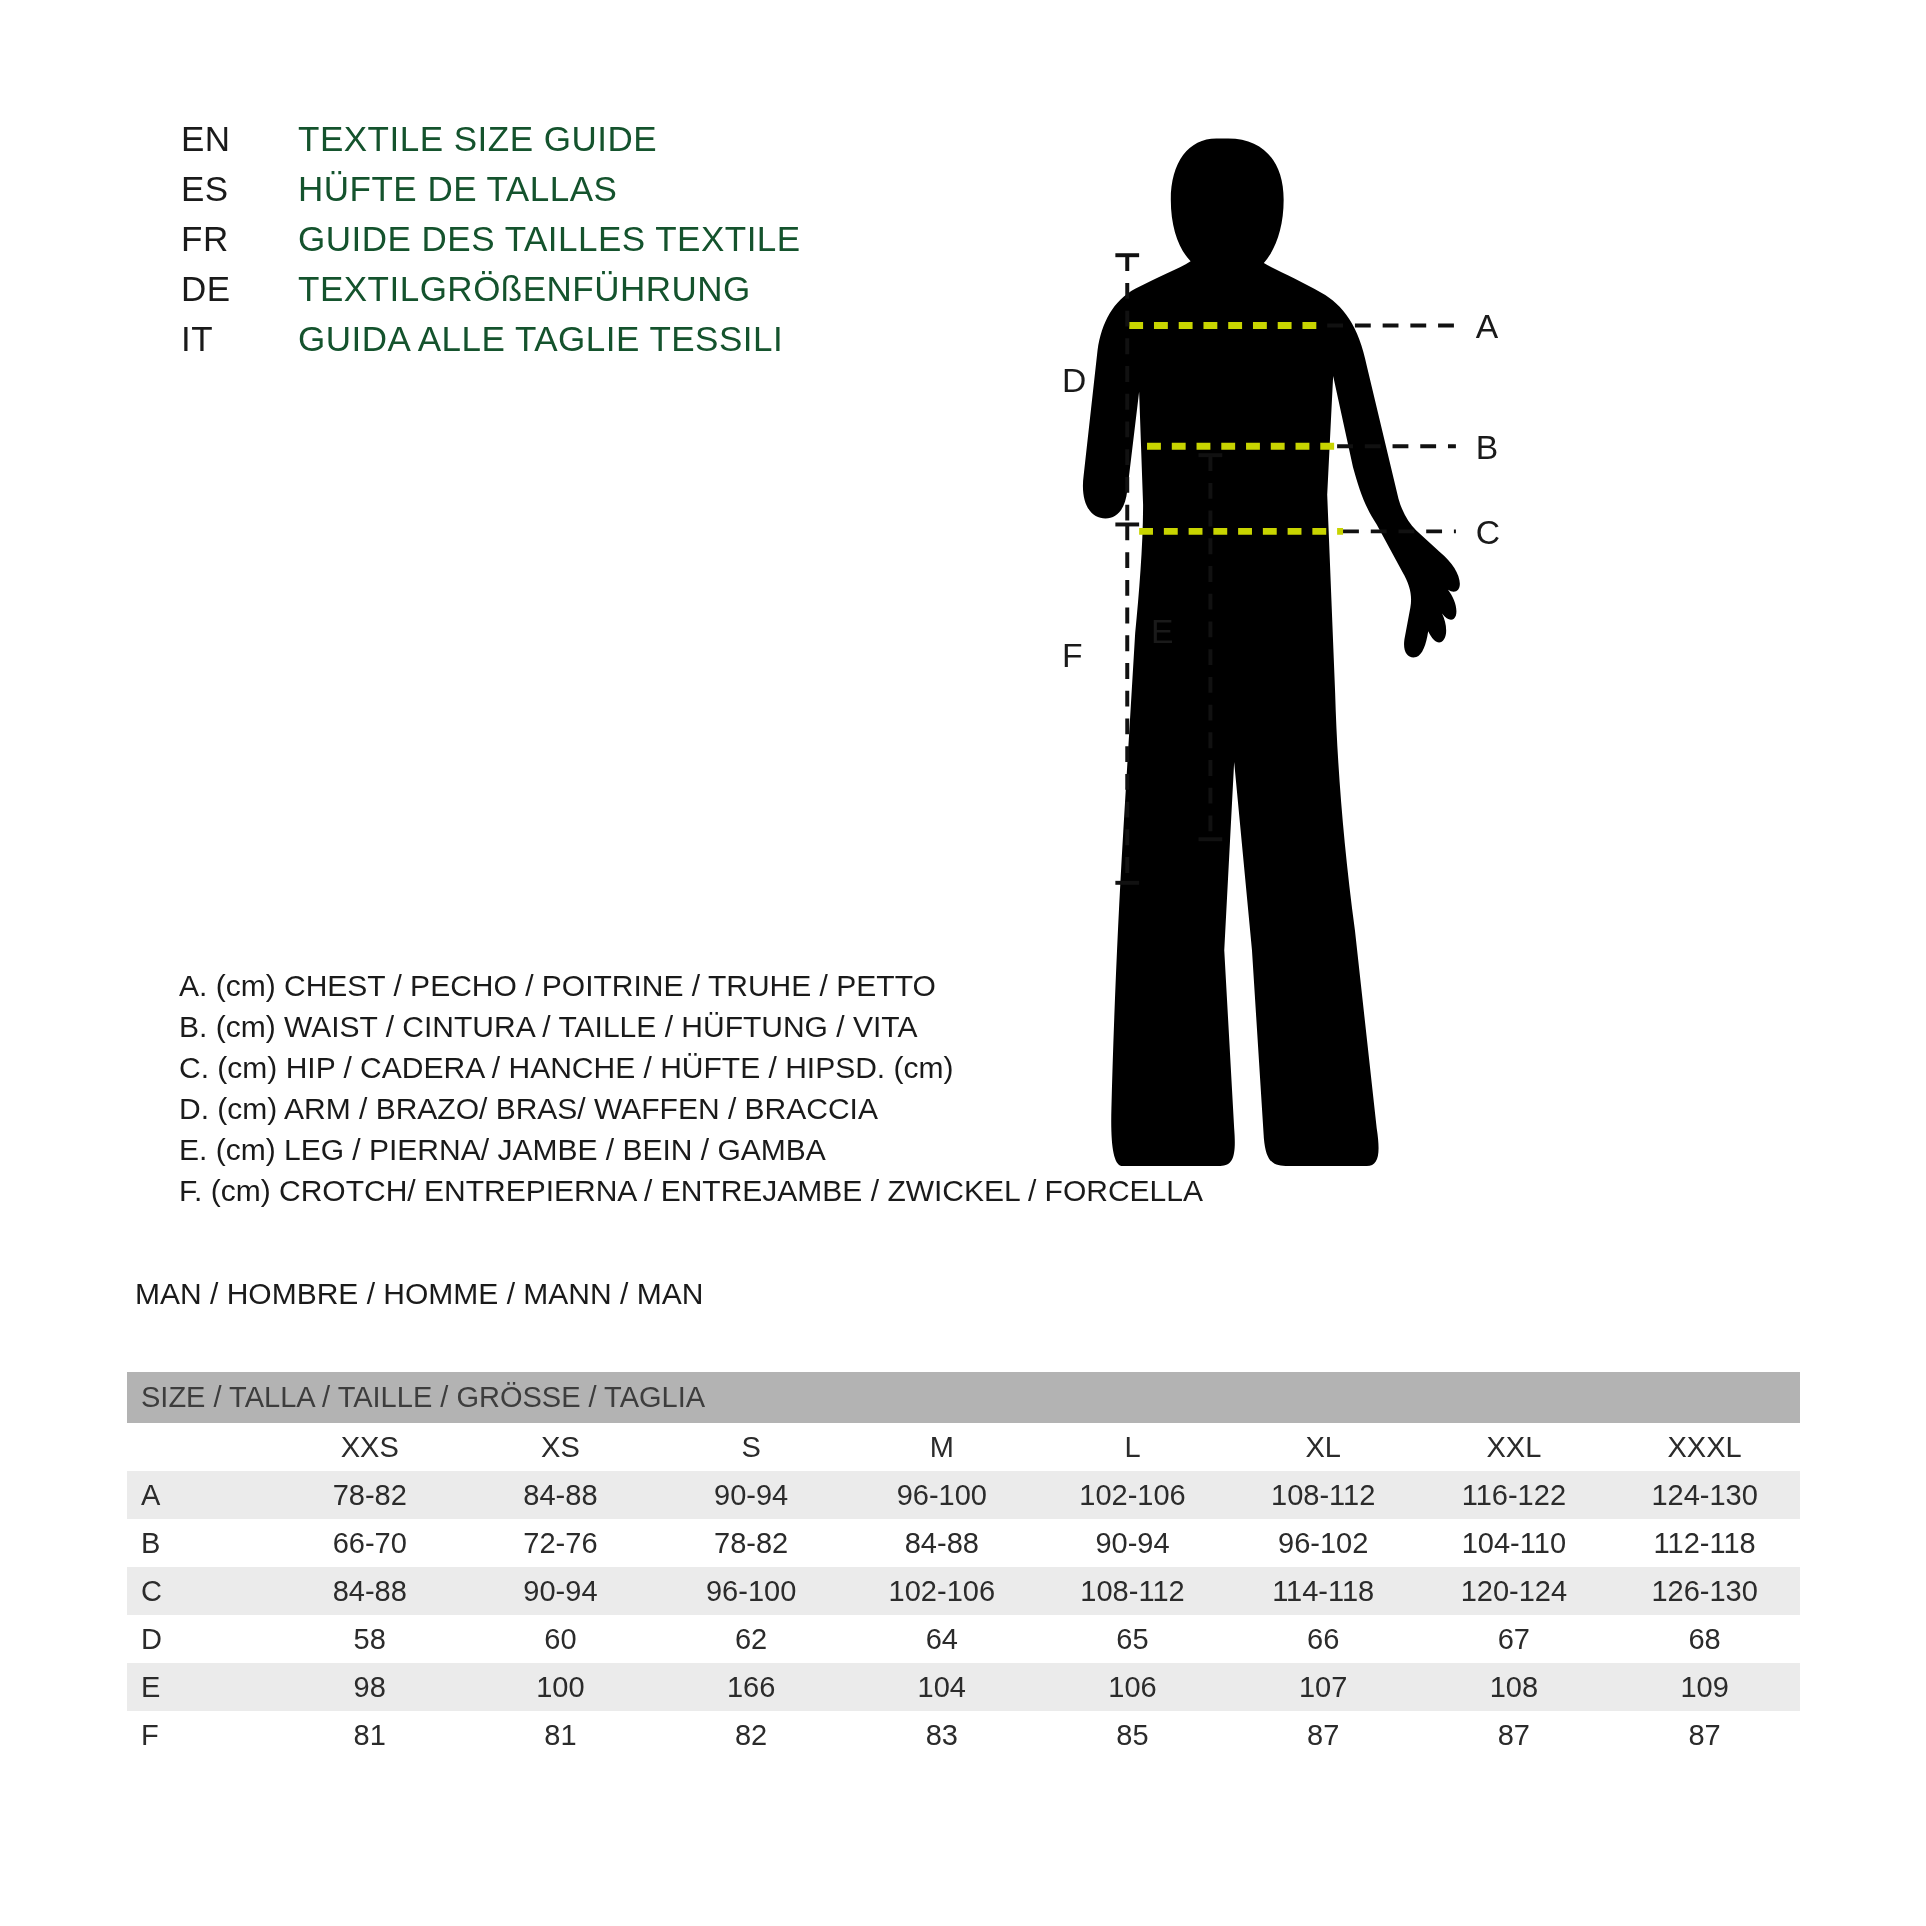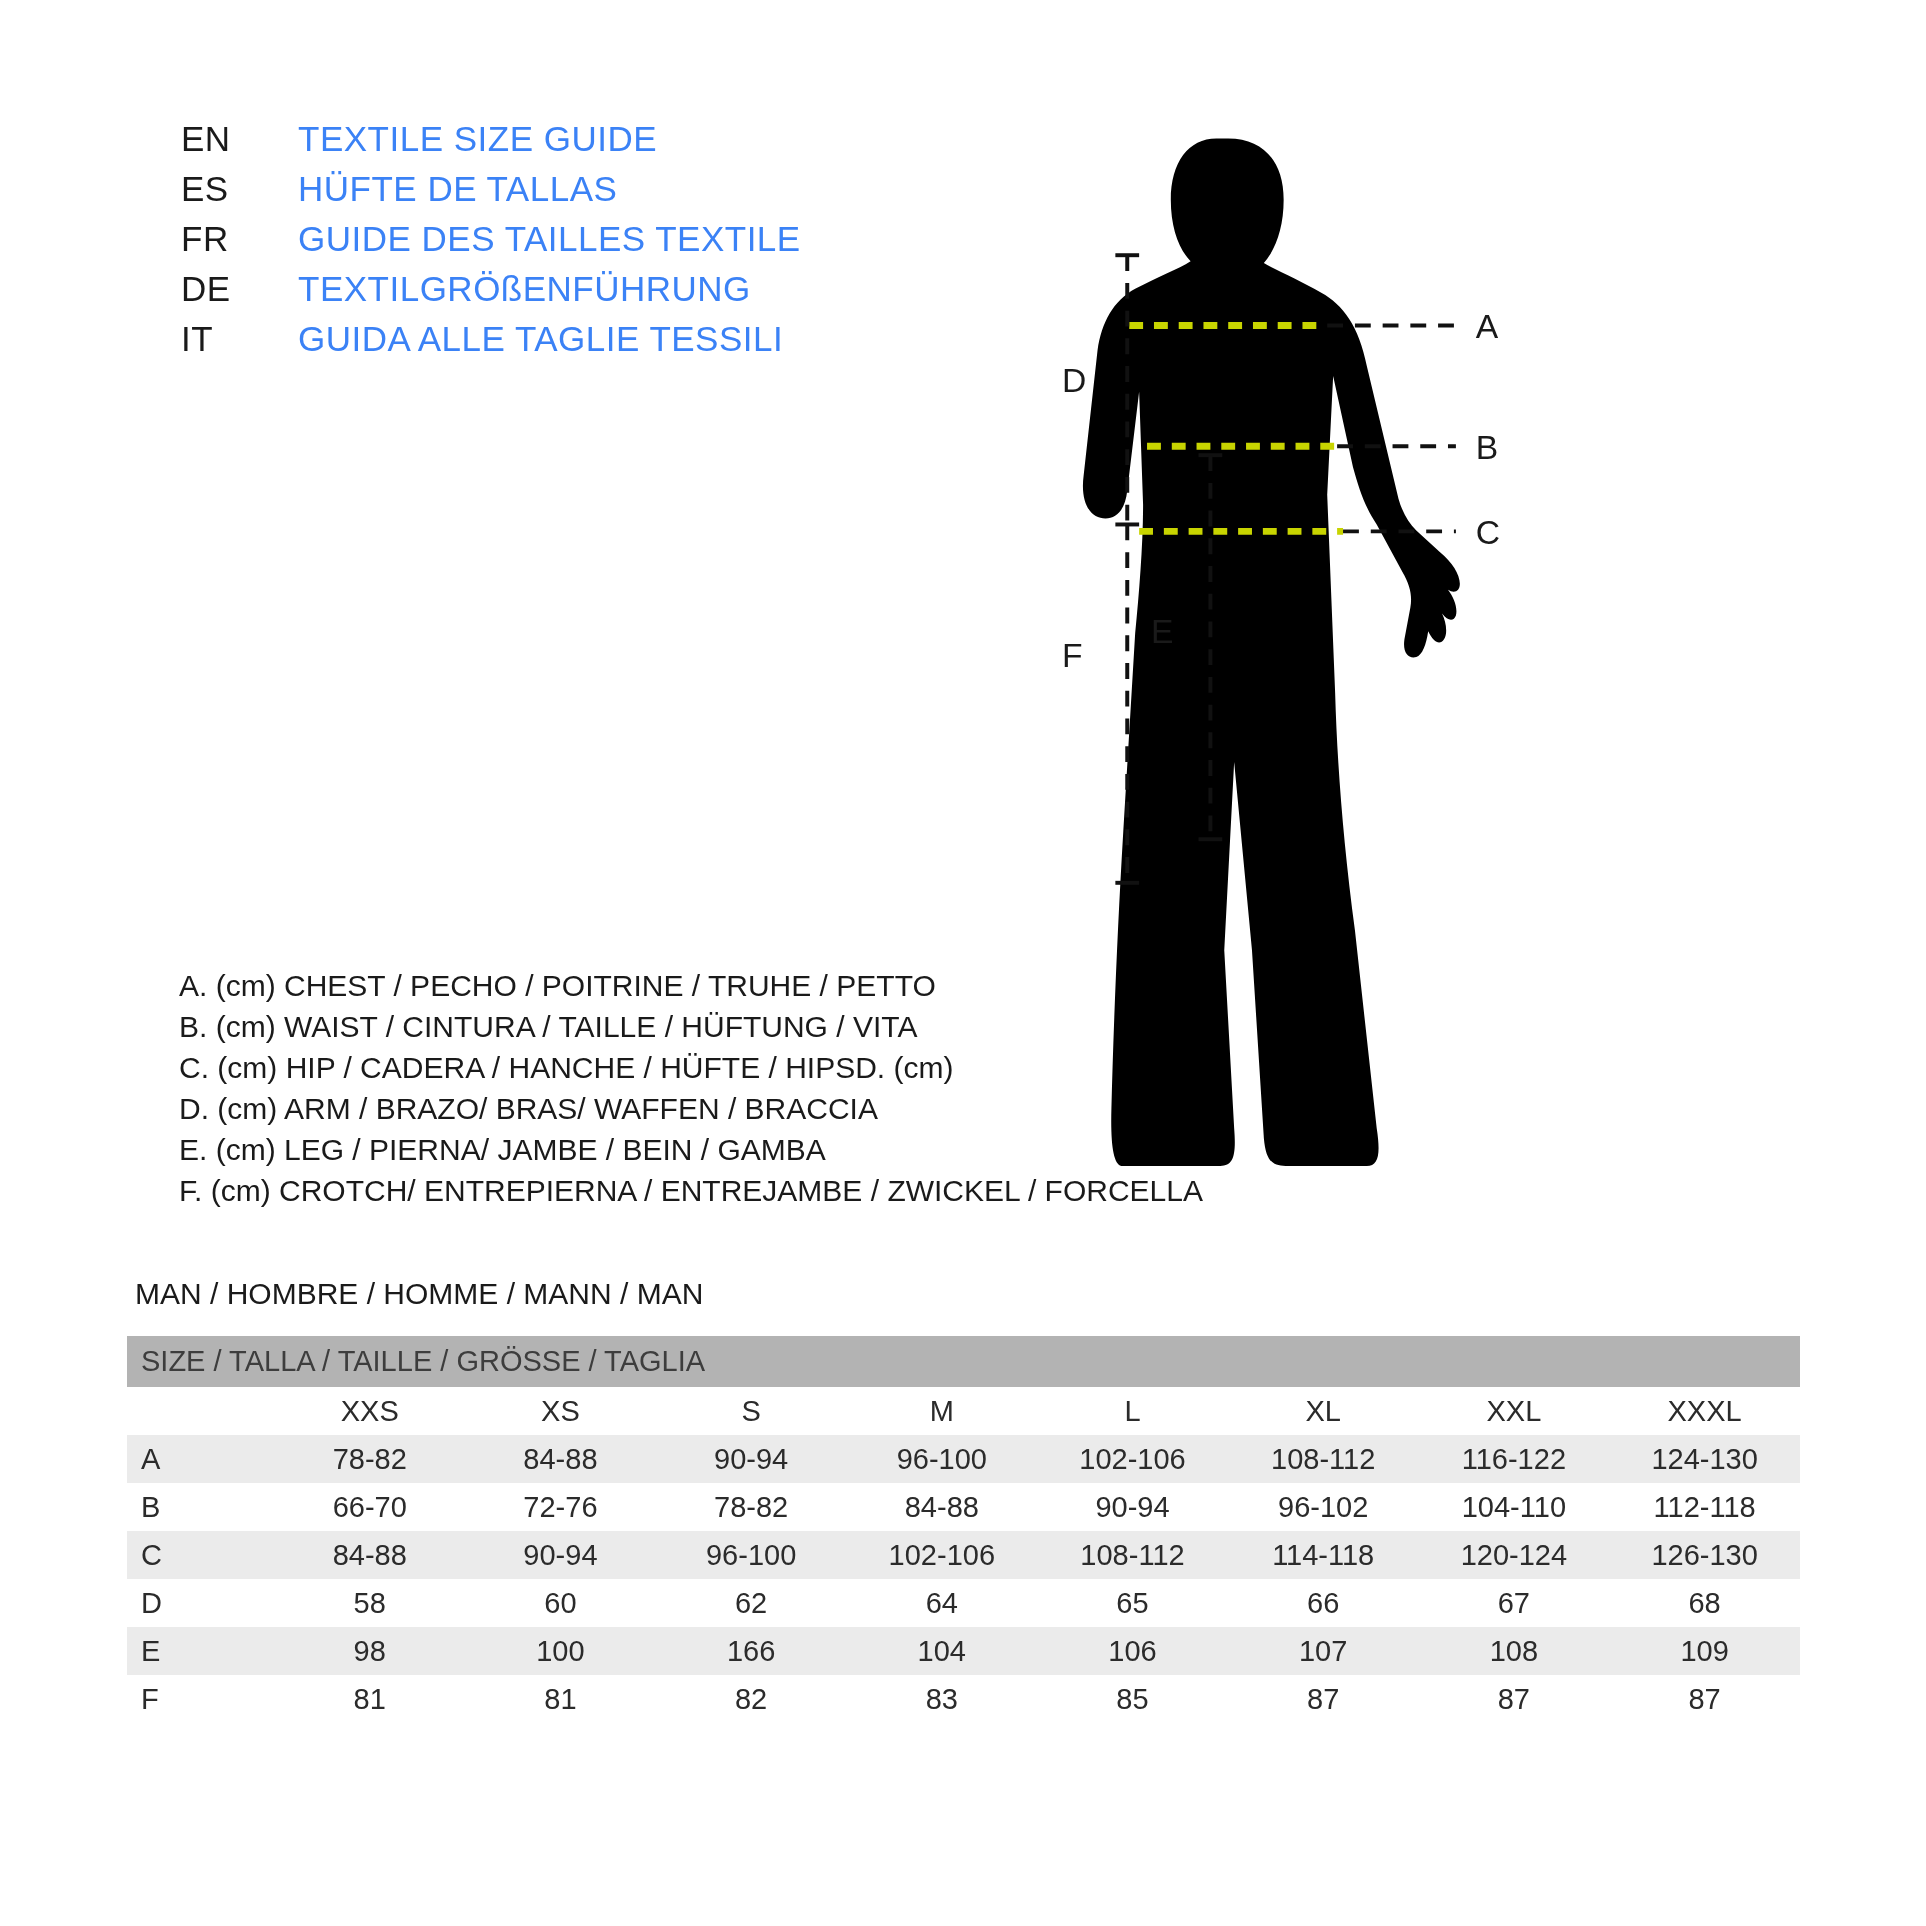--- a/index.html
+++ b/index.html
@@ -31,21 +31,21 @@
   .title-lang {
     width: 117px;
     font-size: 35px;
     letter-spacing: 0.5px;
     color: #1a1a1a;
     margin-left: 44px;
   }
   .title-text {
     font-size: 35px;
     letter-spacing: 0.5px;
-    color: #3b82f6;
+    color: #14532d;
   }
 
   
   #legend-block {
     position: absolute;
     left: 135px;
     top: 965px;
     width: 1020px;
   }
   .legend-row {
@@ -71,21 +71,21 @@
     top: 79px;
     width: 812px;
     height: 1178px;
   }
   #figure-svg { display: block; }
 
   
   #size-table {
     position: absolute;
     left: 127px;
-    top: 1336px;
+    top: 1372px;
     width: 1673px;
     border-collapse: collapse;
     font-size: 29px;
   }
   #size-table td, #size-table th {
     padding: 0;
     height: 48px;
     font-weight: normal;
     text-align: center;
     color: #2b2b2b;

